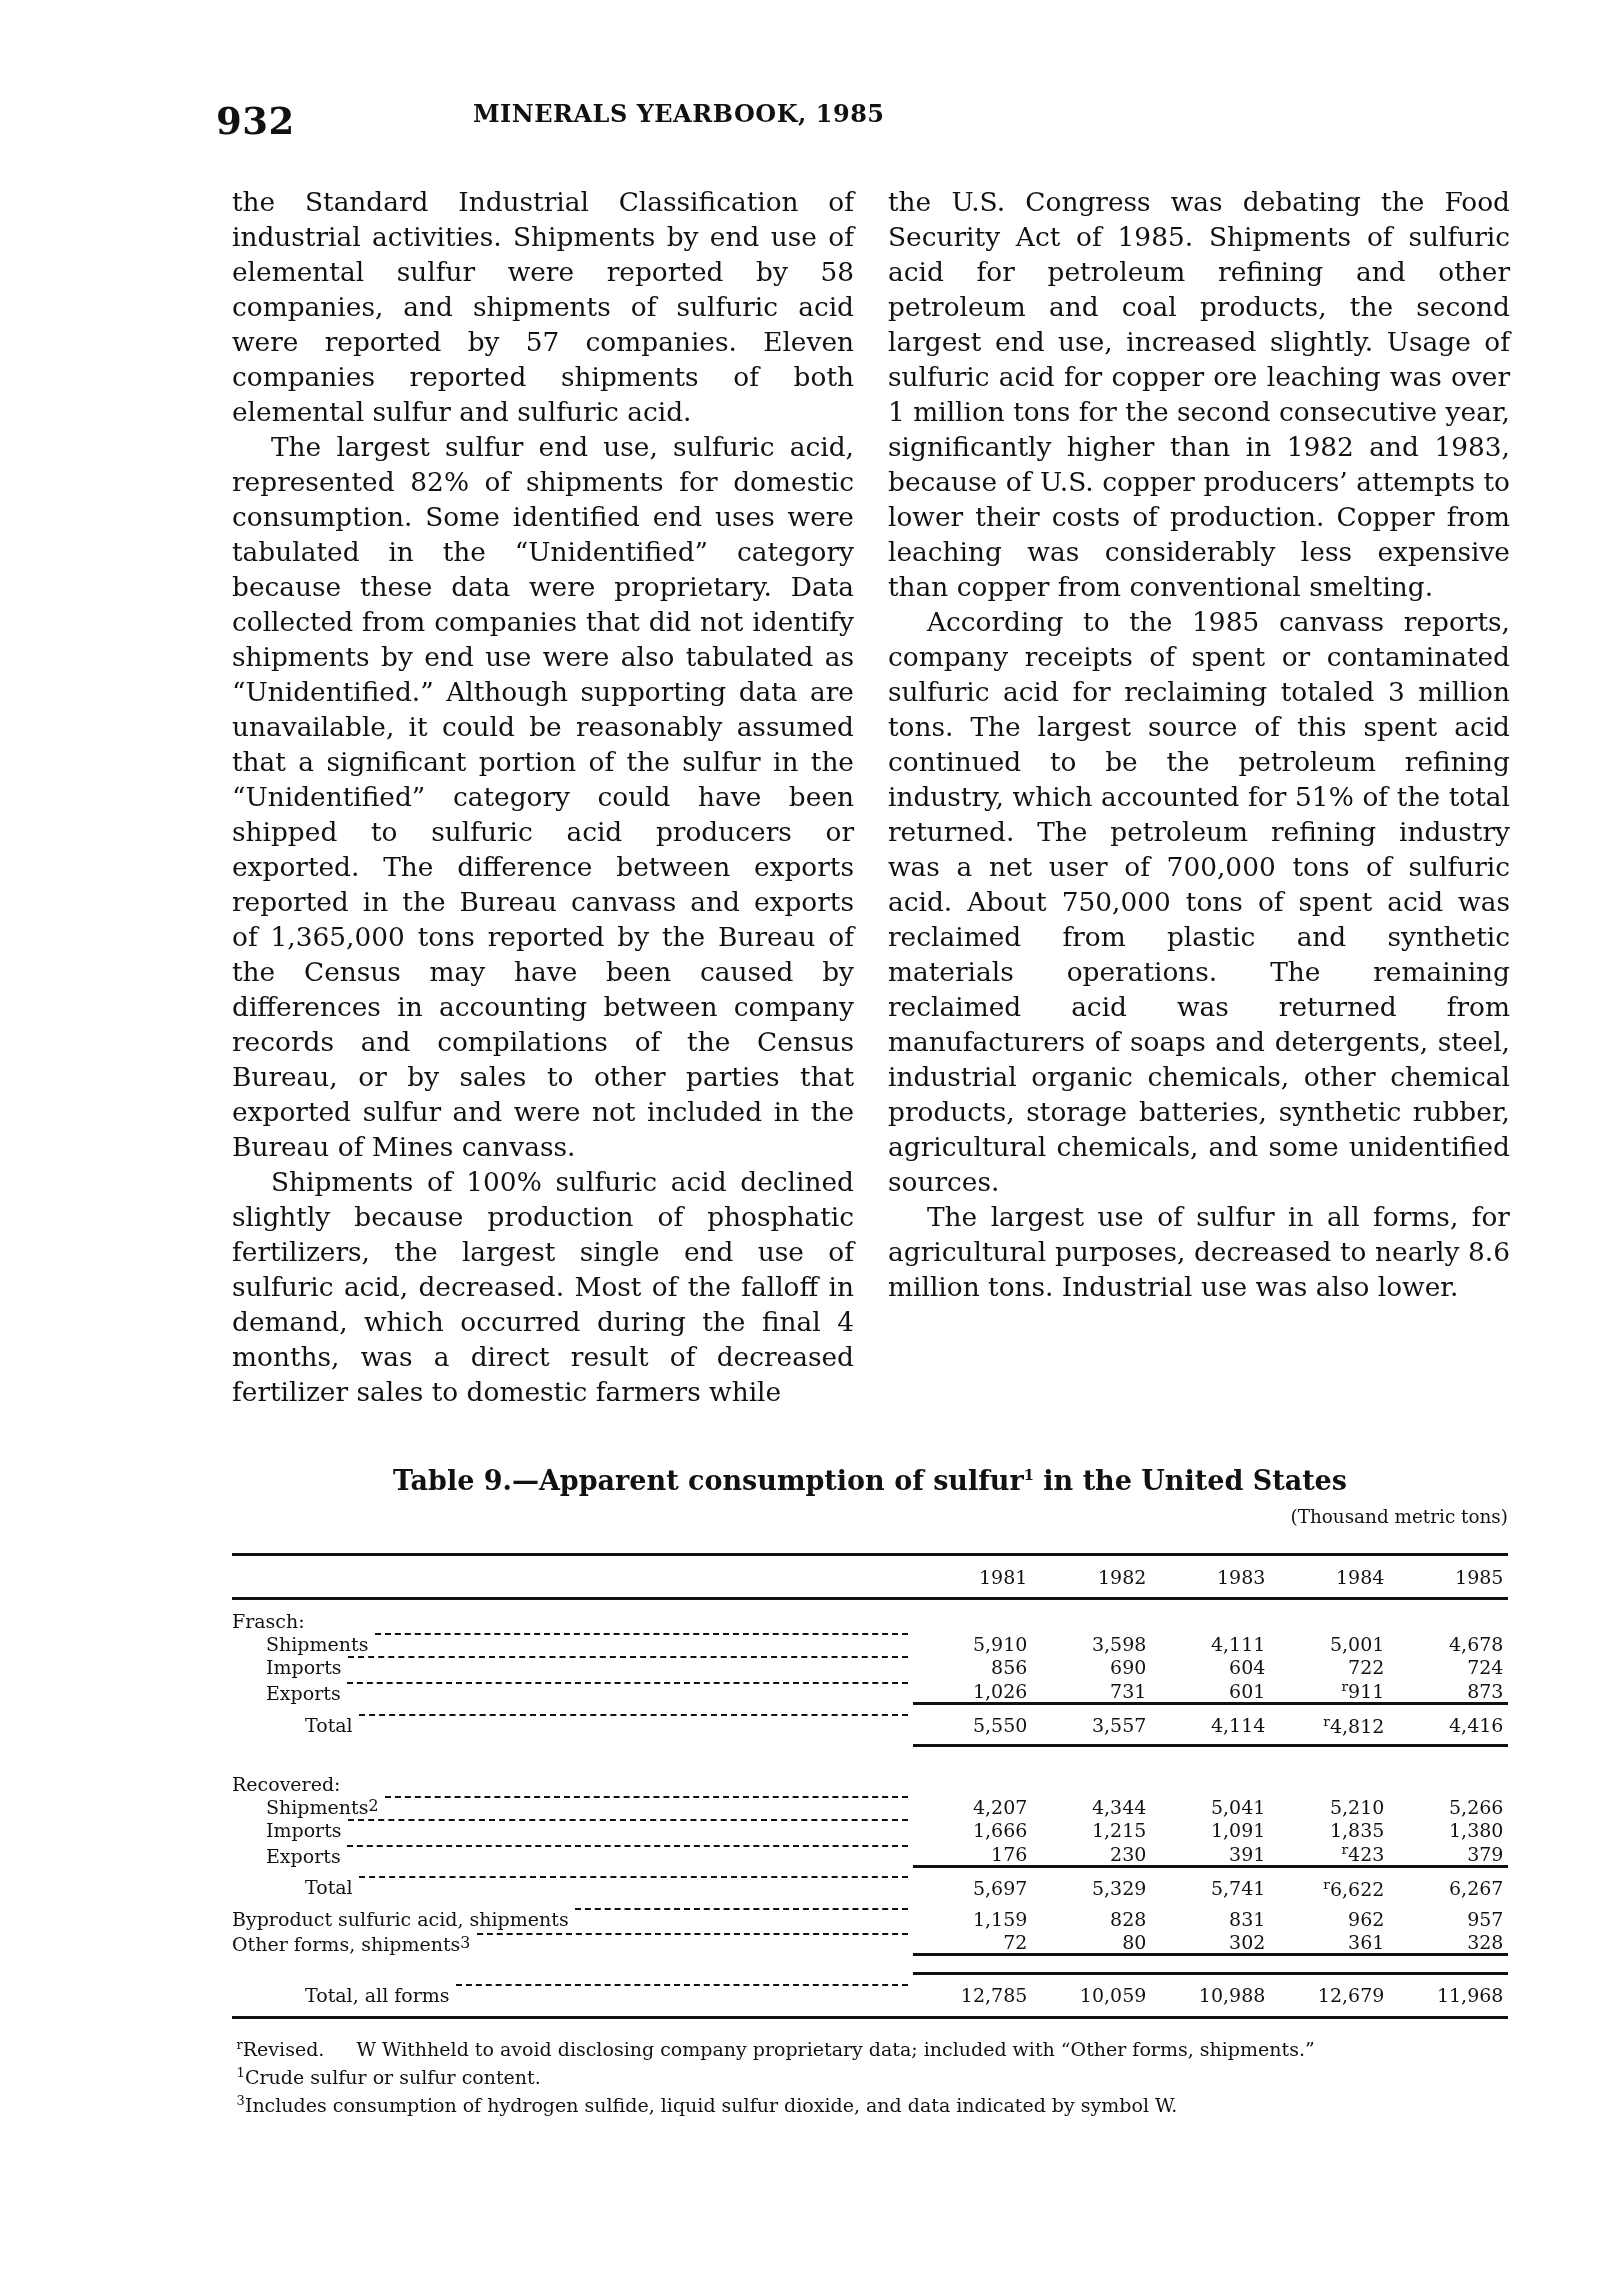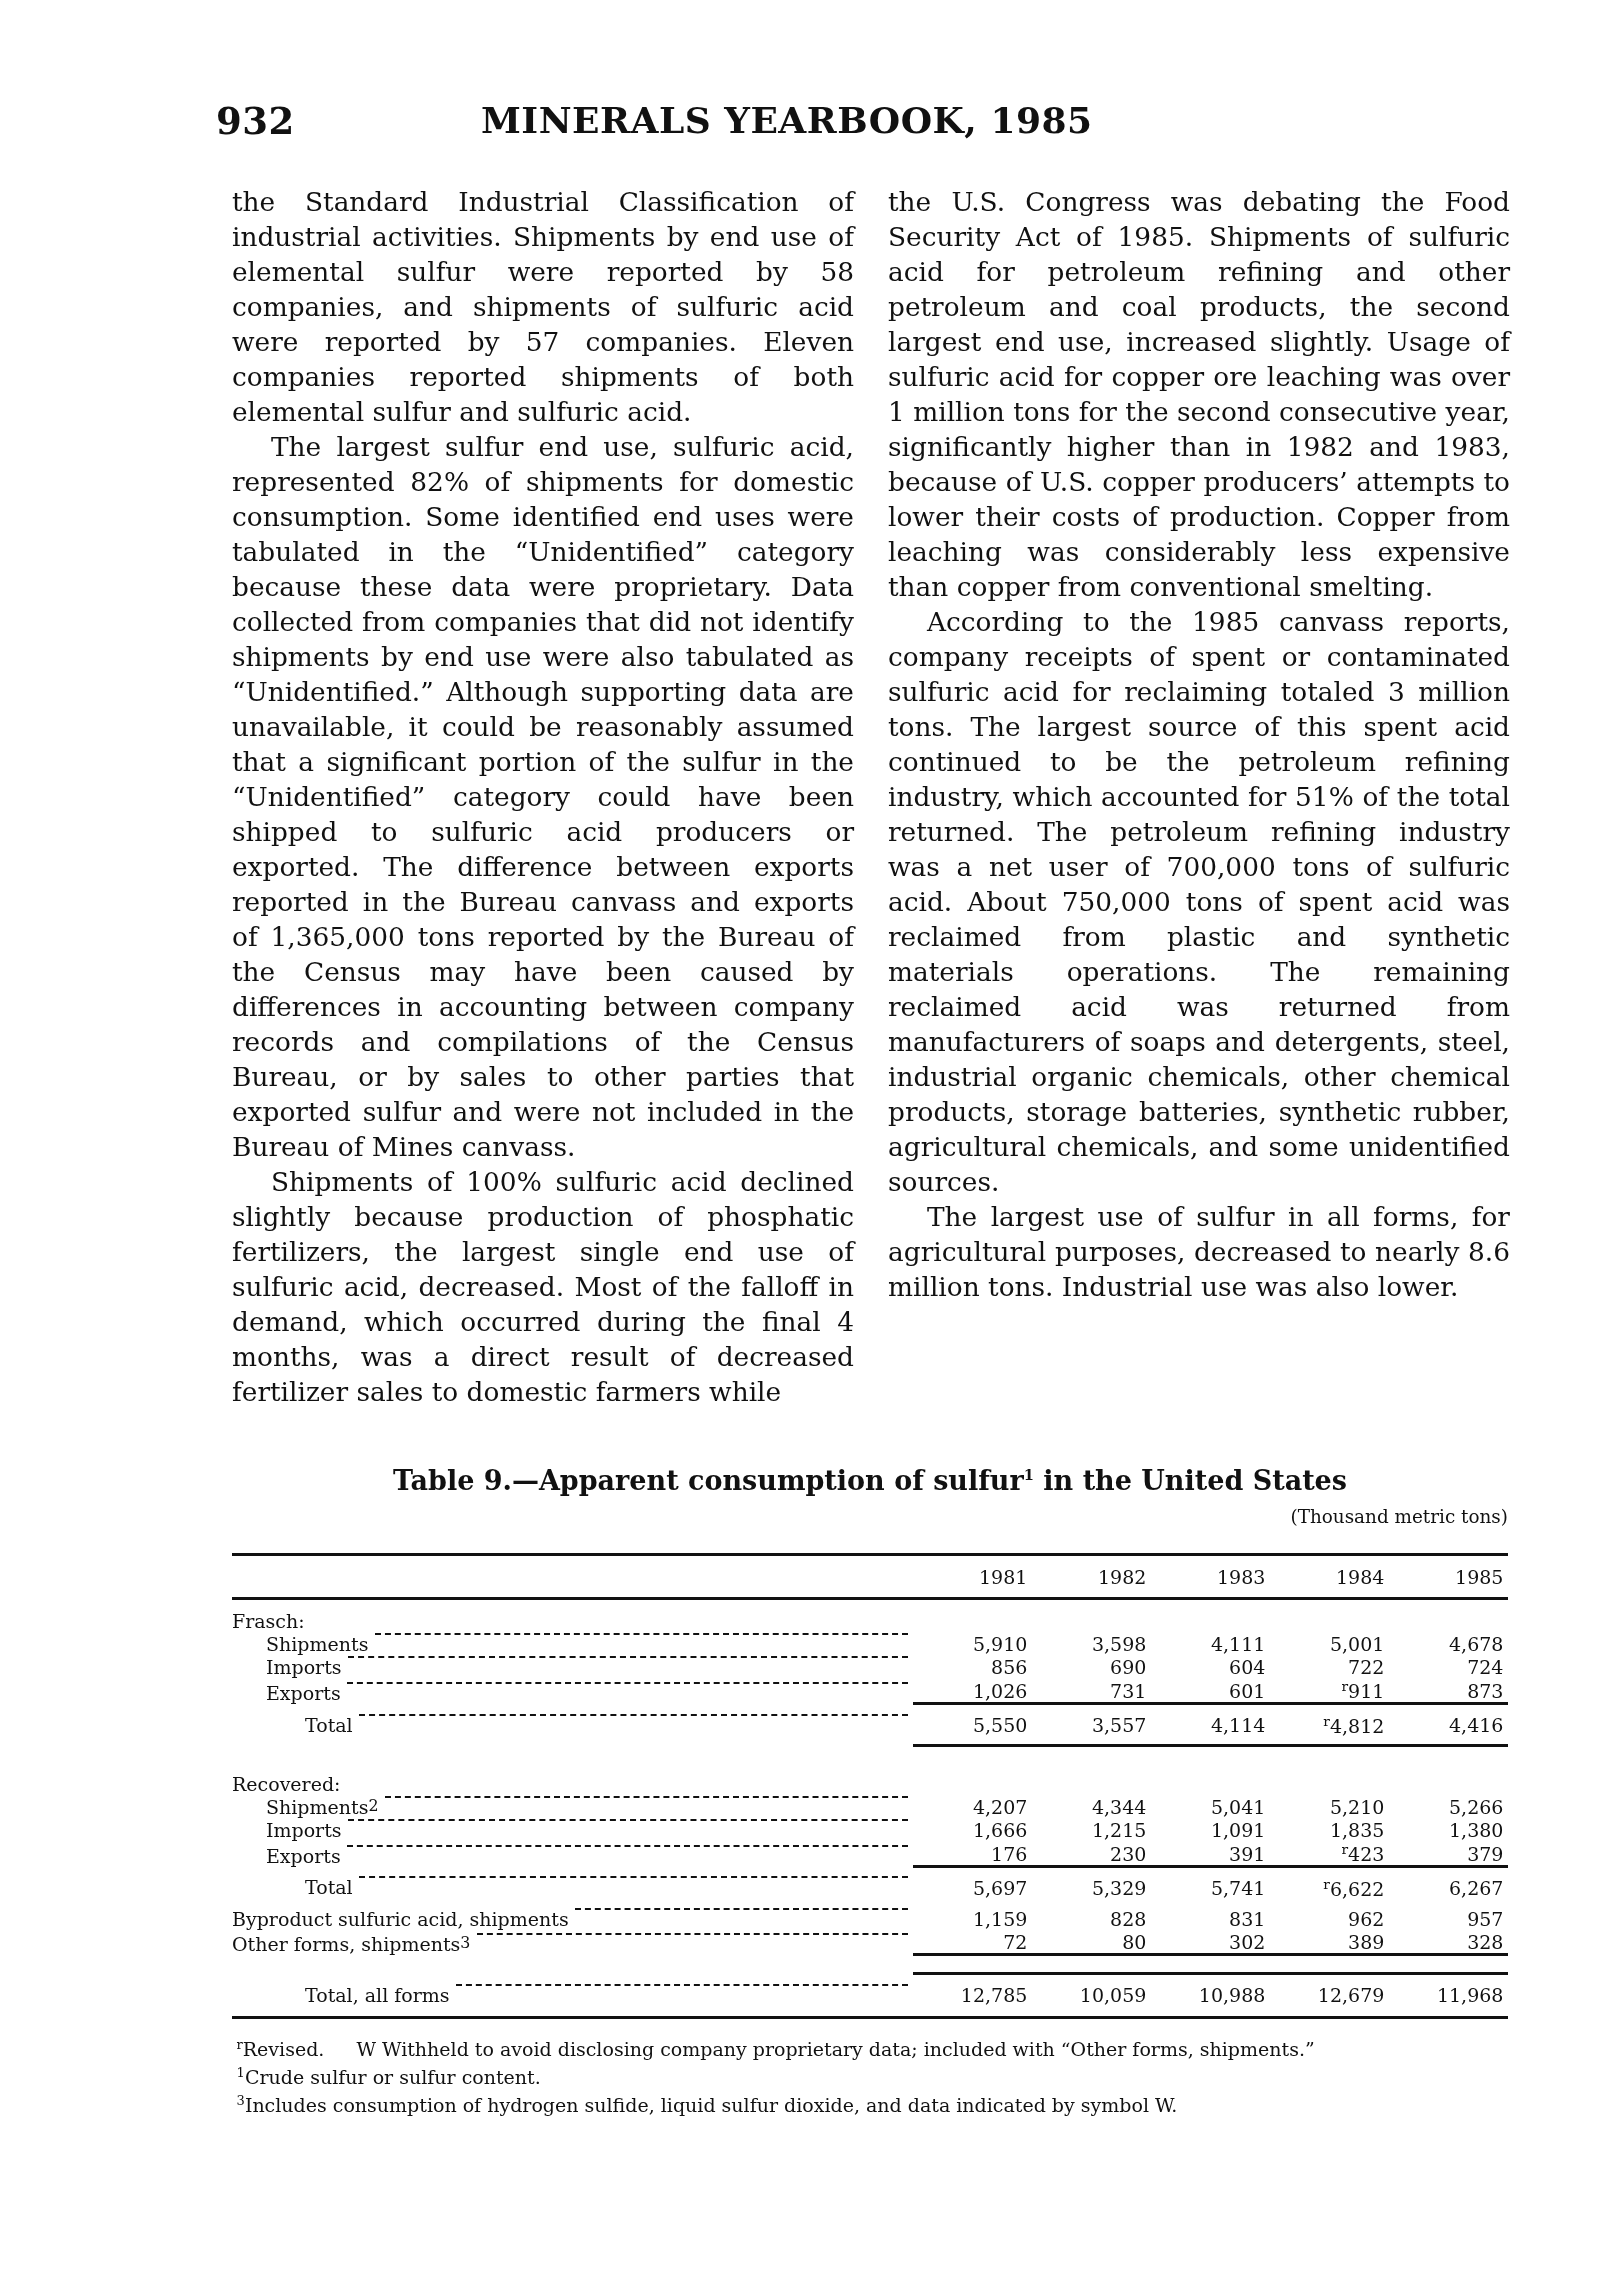--- a/index.html
+++ b/index.html
@@ -2,21 +2,21 @@
 <html style="font-size:7.3px"><head>
 <meta charset="utf-8">
 <style>
   html, body { margin: 0; padding: 0; background: #ffffff; }
   body {
     width: 1603px; height: 2507px; position: relative; overflow: hidden;
     font-family: "DejaVu Serif", "Liberation Serif", serif; color: #111;
   }
   .header { position: absolute; top: 99px; left: 216px; width: 1175px; height: 51px; }
   .page-num { position: absolute; left: 0; top: 0; font-size: 37px; font-weight: bold; letter-spacing: 0.5px; }
-  .running-title { position: absolute; left: 257px; top: 0; font-size: 36px; font-weight: bold; letter-spacing: 0.5px; margin-left: 8px; }
+  .running-title { position: absolute; left: 257px; top: 0; font-size: 24px; font-weight: bold; letter-spacing: 0.5px; }
   .col { position: absolute; top: 184px; width: 622px; font-size: 26.4px; line-height: 35px; text-align: justify; hyphens: manual; }
   .col-left { left: 232px; }
   .col-right { left: 888px; }
   .col p { margin: 0; text-indent: 39px; }
   .col p.noindent { text-indent: 0; }
   .table-wrap { position: absolute; left: 232px; top: 1465px; width: 1276px; }
   .tbl-title { text-align: center; font-size: 27px; font-weight: bold; margin: 0; }
   .tbl-title sup { font-size: 14.7px; }
   .tbl-units { text-align: right; font-size: 18.4px; margin-top: 10px; }
   table { width: 100%; border-collapse: collapse; margin-top: 26px; font-size: 19px; }
@@ -222,21 +222,21 @@
         <td class="label">
             <div class="lbl-inner">
               <span>Other forms, shipments</span>
               <sup>3</sup>
               <span class="leader"></span>
             </div>
           </td>
         <td class="num">72</td>
         <td class="num">80</td>
         <td class="num">302</td>
-        <td class="num">389</td>
+        <td class="num">361</td>
         <td class="num">328</td>
       </tr>
       <tr class="sum-line gap">
           <td class="label"></td>
           <td class="num"></td>
           <td class="num"></td>
           <td class="num"></td>
           <td class="num"></td>
           <td class="num"></td>
         </tr>

